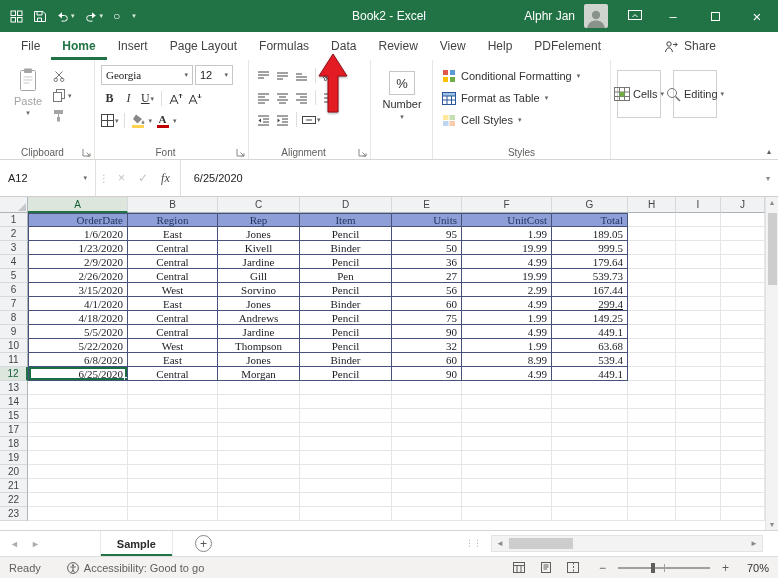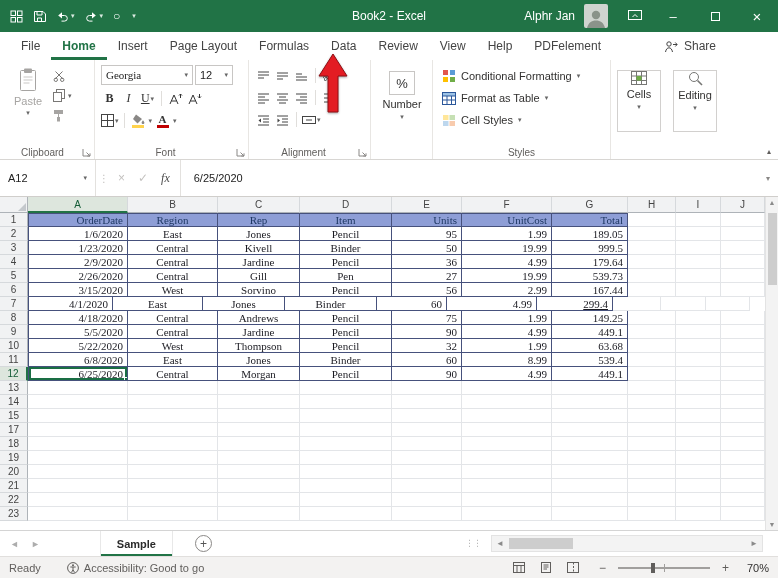--- a/index.html
+++ b/index.html
@@ -46,21 +46,21 @@
   .b-letter{font-weight:bold;font-size:12px;font-family:"Liberation Serif",serif}
   .i-letter{font-style:italic;font-size:12px;font-family:"Liberation Serif",serif}
   .u-letter{text-decoration:underline;font-size:12px;font-family:"Liberation Serif",serif}
   .colorbtn{display:flex;flex-direction:column;align-items:center;line-height:10px}
   .colorbar{width:12px;height:3px;display:block}
   .ori{font-size:9px;font-style:italic;transform:rotate(-40deg);display:inline-block;color:#444}
   .numgrp{display:flex;flex-direction:column;align-items:center;width:50px;padding-top:6px;gap:3px}
   .pctbox{width:26px;height:24px;border:1px solid #c8c6c4;display:flex;align-items:center;justify-content:center;font-size:13px;color:#333}
   .numlbl{font-size:11px;color:#323130}
   .stybtn{display:flex;align-items:center;gap:5px;height:22px;padding:0 3px;color:#323130;white-space:nowrap;font-size:11px}
-  .collbtn{width:44px;height:62px;border:1px solid #d2d0ce;margin-top:5px;display:flex;flex-direction:column;align-items:center;gap:3px;color:#323130;font-size:11px}
+  .collbtn{width:44px;height:48px;border:1px solid #d2d0ce;margin-top:5px;display:flex;flex-direction:row;align-items:center;justify-content:center;gap:3px;color:#323130;font-size:11px}
   .collapse-ribbon{position:absolute;right:7px;bottom:3px;color:#605e5c;font-size:8px}
 
   
   .fbar{height:37px;display:flex;align-items:center;background:#fff;border-bottom:1px solid #d0cecb;position:relative}
   .namebox{width:96px;height:100%;display:flex;align-items:center;justify-content:space-between;padding:0 8px;border-right:1px solid #e3e1de;font-size:11px;color:#222}
   .fgrip{color:#c3c1bf;padding:0 3px;font-size:10px}
   .fbtns{display:flex;align-items:center;gap:13px;padding:0 10px 0 6px;border-right:1px solid #e3e1de;height:100%}
   .fx-dim{color:#c3c1bf;font-size:12px}
   .fx-fx{font-family:"Liberation Serif",serif;font-style:italic;color:#4a4a4a;font-size:12px}
   .fval{padding-left:13px;font-size:11px;color:#222}
@@ -652,21 +652,21 @@
           </div>
           <div class="gc tbc al-r" style="width: 76px;">
             <span>167.44</span>
           </div>
           <div class="gc gcell" style="width: 48px;"></div>
           <div class="gc gcell" style="width: 45px;"></div>
           <div class="gc gcell" style="width: 44px;"></div>
         </div>
         <div class="grow">
           <div class="rowh">7</div>
-          <div class="gc tbc al-r bl" style="width: 85px;">
+          <div class="gc tbc al-r bl" style="width: 100px;">
             <span>4/1/2020</span>
           </div>
           <div class="gc tbc al-c" style="width: 90px;">
             <span>East</span>
           </div>
           <div class="gc tbc al-c" style="width: 82px;">
             <span>Jones</span>
           </div>
           <div class="gc tbc al-c" style="width: 92px;">
             <span>Binder</span>

